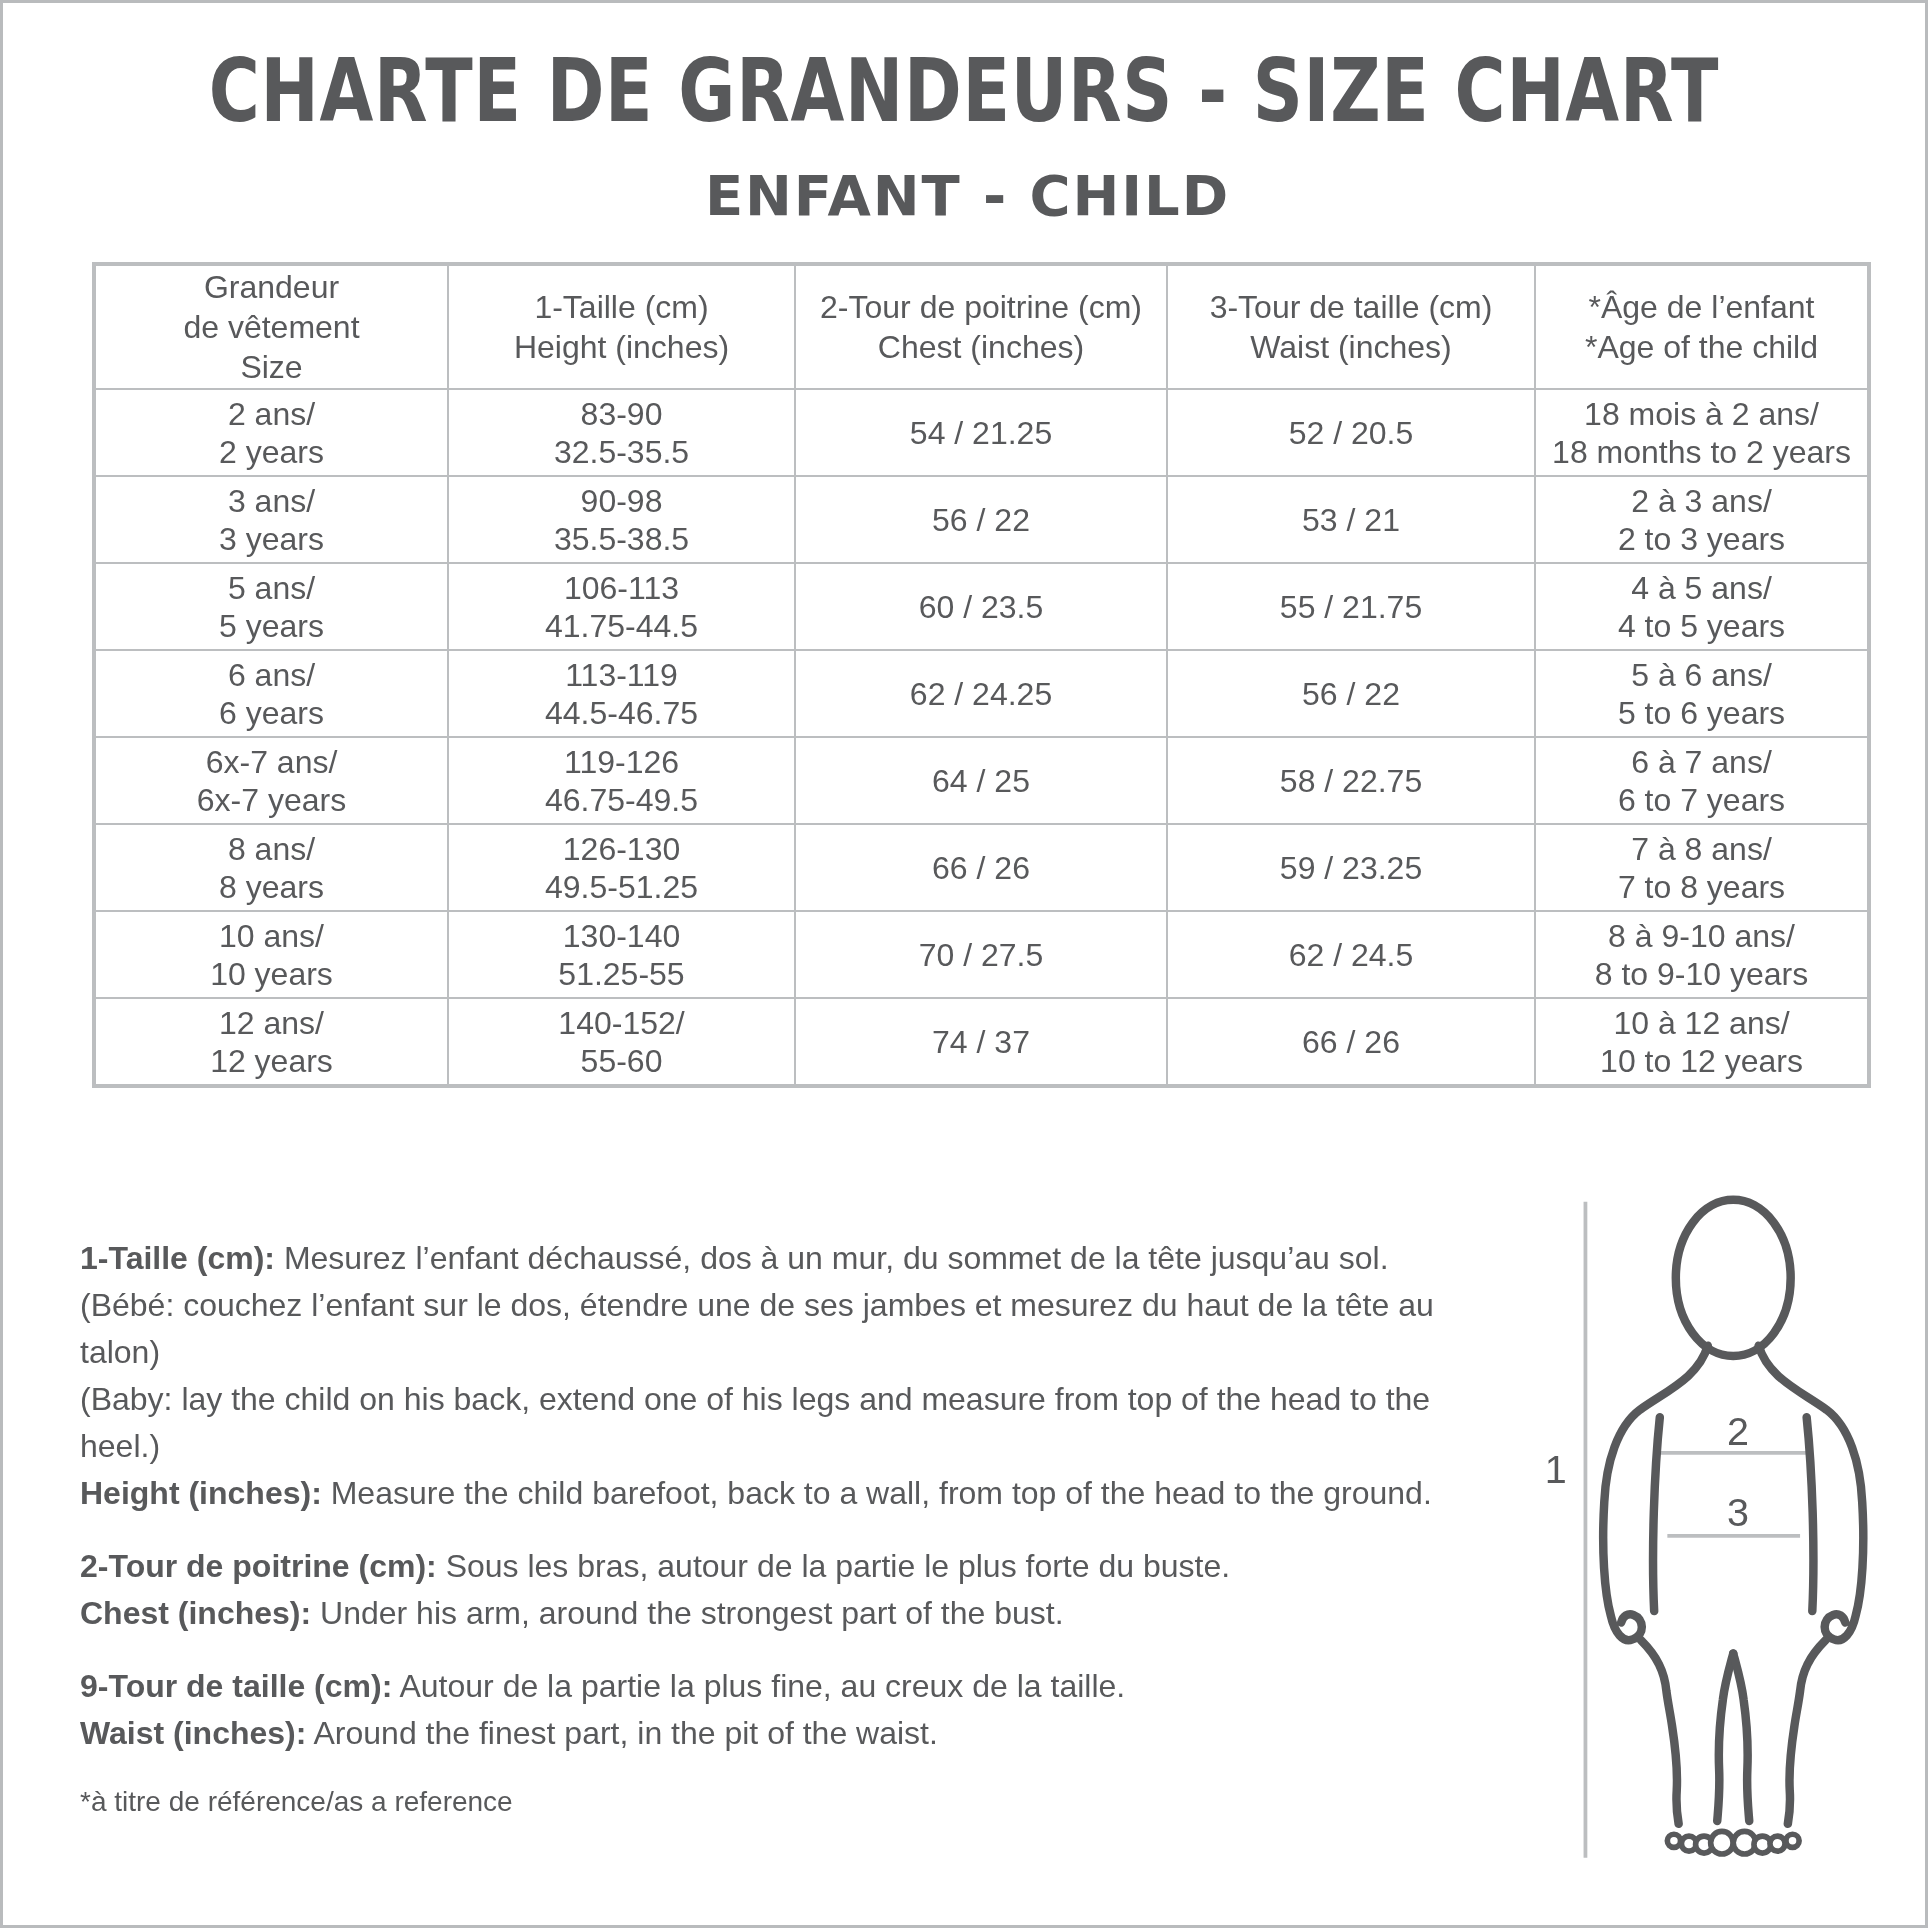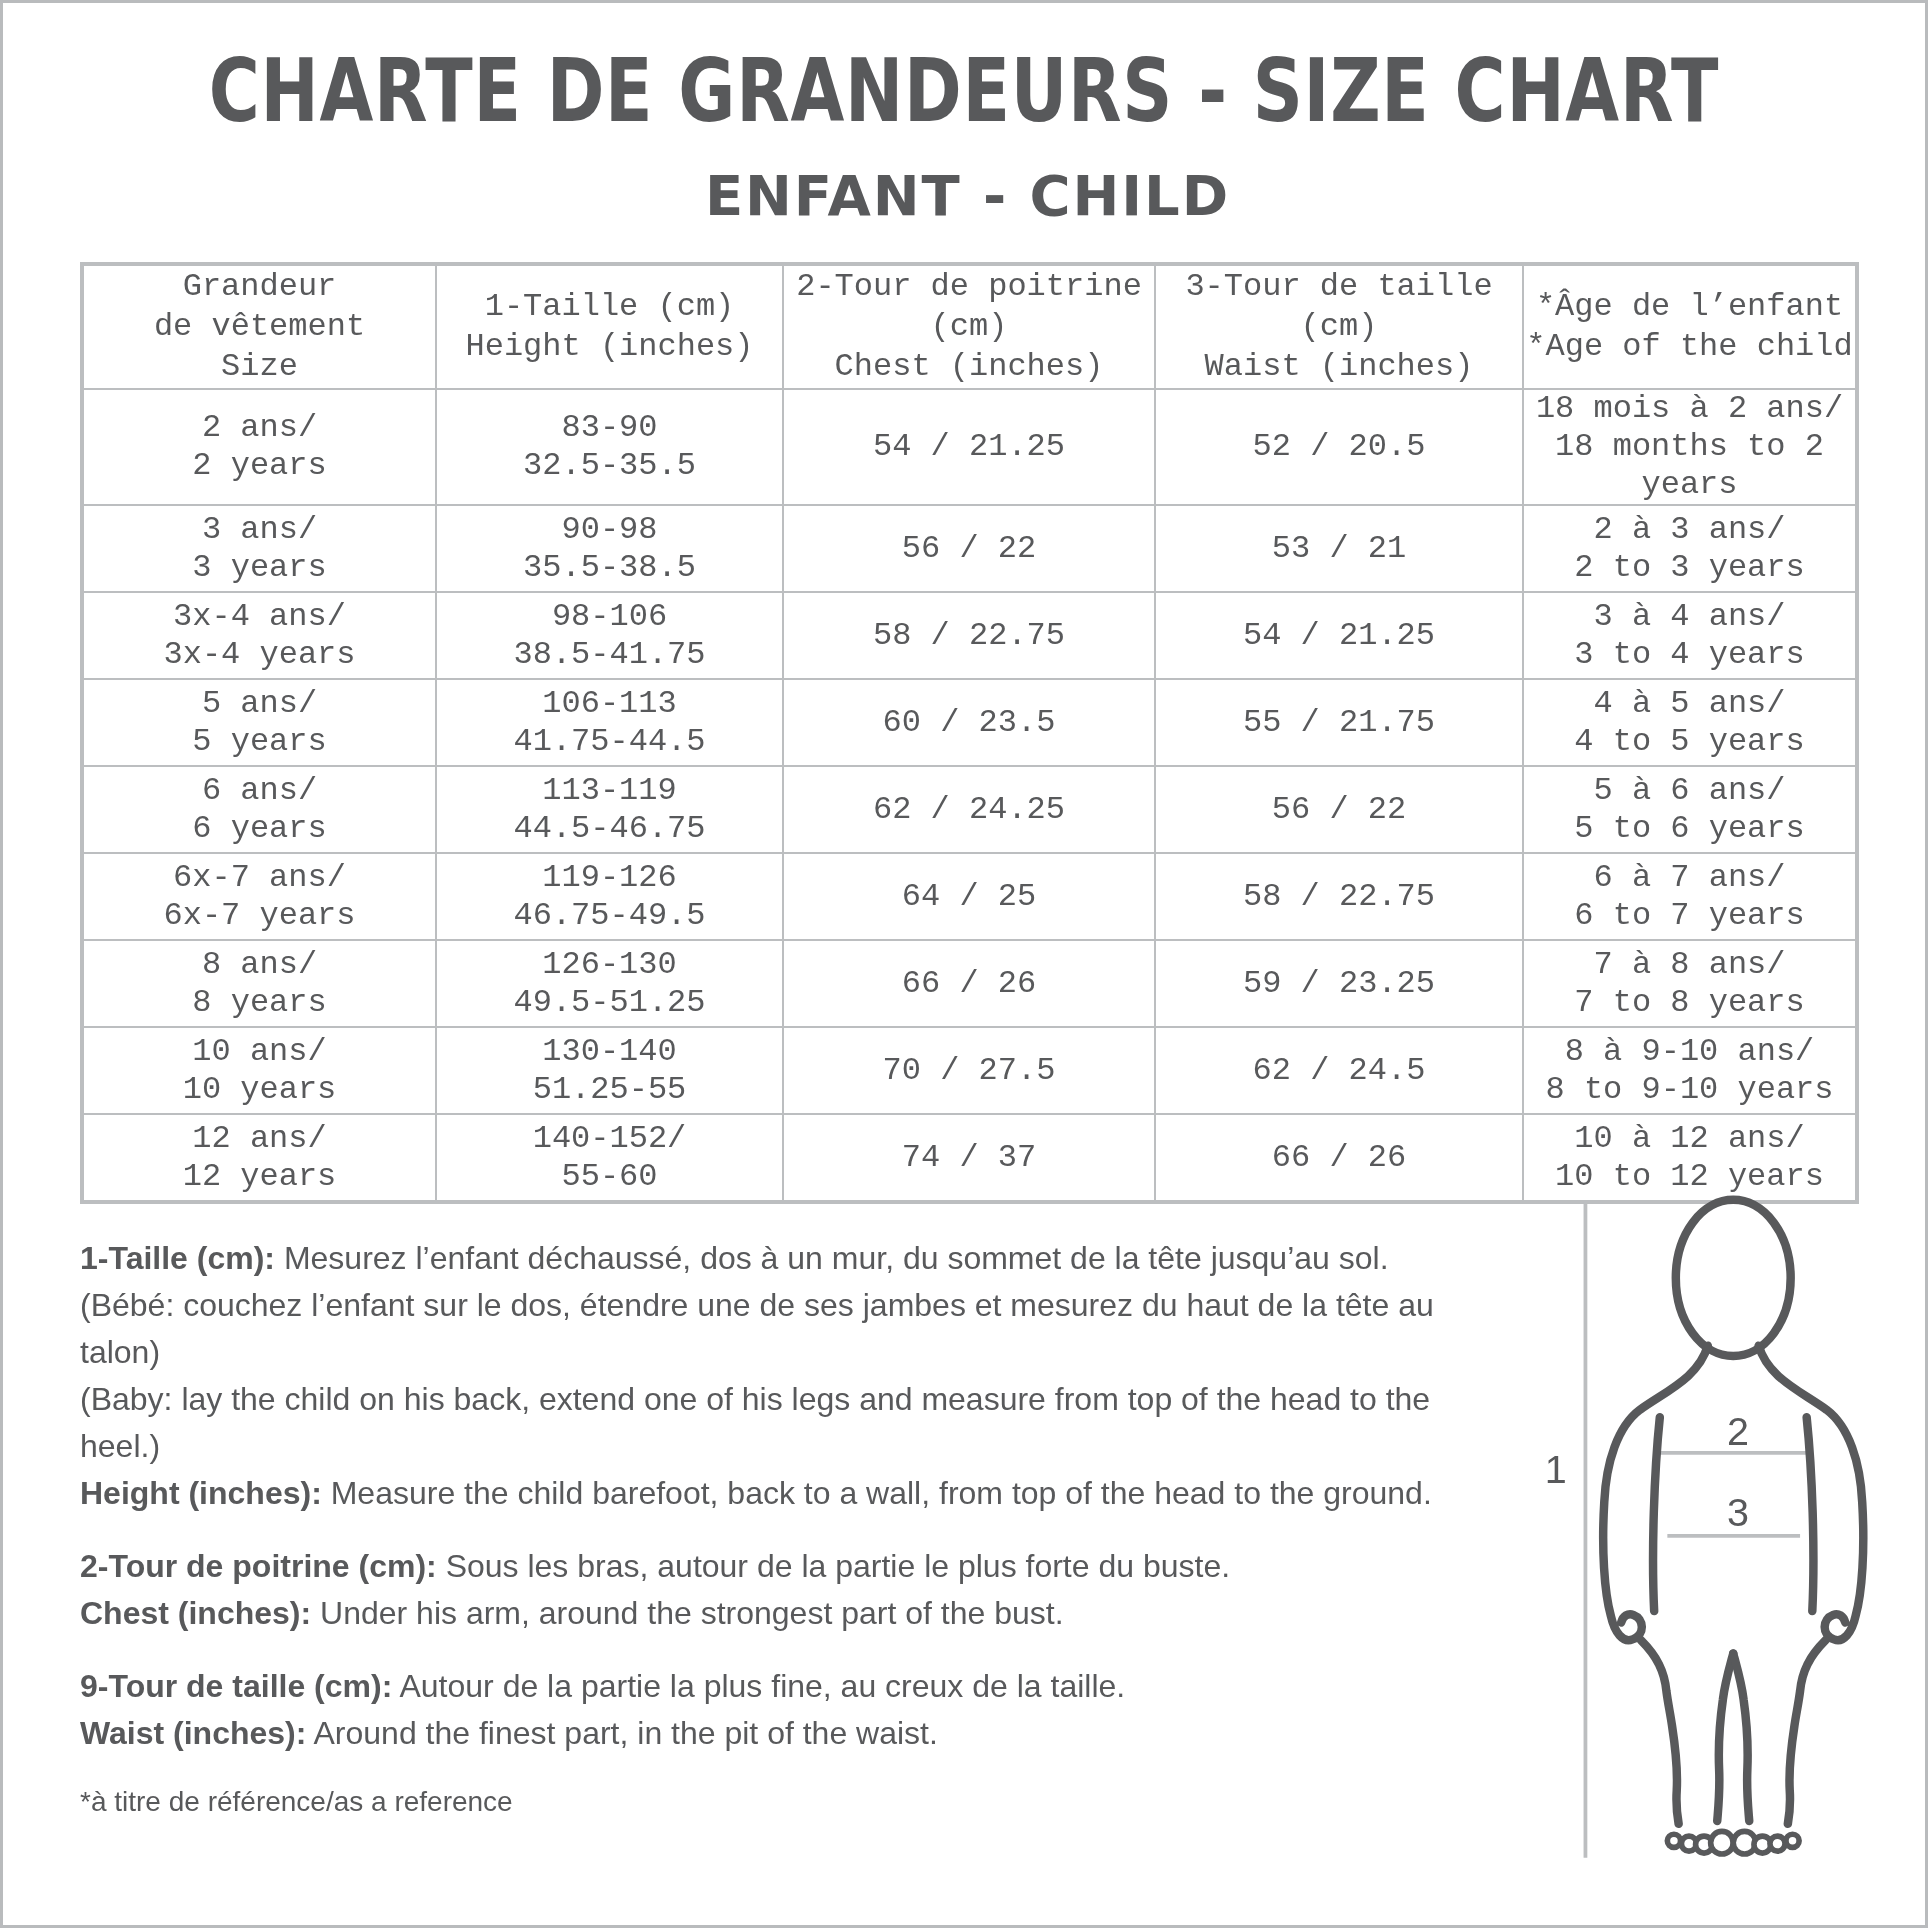--- a/index.html
+++ b/index.html
@@ -28,24 +28,23 @@
     font-family:"DejaVu Sans","Liberation Sans",sans-serif;
   }
   .subtitle{
     position:absolute;left:7px;right:0;top:162px;margin:0;
     text-align:center;font-size:56px;font-weight:bold;line-height:1.1;
     letter-spacing:1.9px;
     color:var(--text,#58595b);
     font-family:"DejaVu Sans","Liberation Sans",sans-serif;
   }
   table.size-table{
-    position:absolute;left:77px;top:259px;width:1776px;
+    position:absolute;left:89px;top:259px;width:1776px;
     border-collapse:collapse;table-layout:fixed;
     border:4.7px solid var(--border,#bcbec0);
-    font-family:Liberation Mono, monospace;
   }
   table.size-table th,table.size-table td{
     border:2.8px solid var(--border,#bcbec0);
     text-align:center;vertical-align:middle;
     font-weight:normal;
     font-size:32px;line-height:40px;
     white-space:pre-line;
     color:var(--text,#58595b);
     padding:0;
   }
@@ -111,30 +110,20 @@
           <td>3 ans/
 3 years</td>
           <td>90-98
 35.5-38.5</td>
           <td>56 / 22</td>
           <td>53 / 21</td>
           <td>2 à 3 ans/
 2 to 3 years</td>
         </tr>
         <tr>
-          <td>3x-4 ans/
-3x-4 years</td>
-          <td>98-106
-38.5-41.75</td>
-          <td>58 / 22.75</td>
-          <td>54 / 21.25</td>
-          <td>3 à 4 ans/
-3 to 4 years</td>
-        </tr>
-        <tr>
           <td>5 ans/
 5 years</td>
           <td>106-113
 41.75-44.5</td>
           <td>60 / 23.5</td>
           <td>55 / 21.75</td>
           <td>4 à 5 ans/
 4 to 5 years</td>
         </tr>
         <tr>

